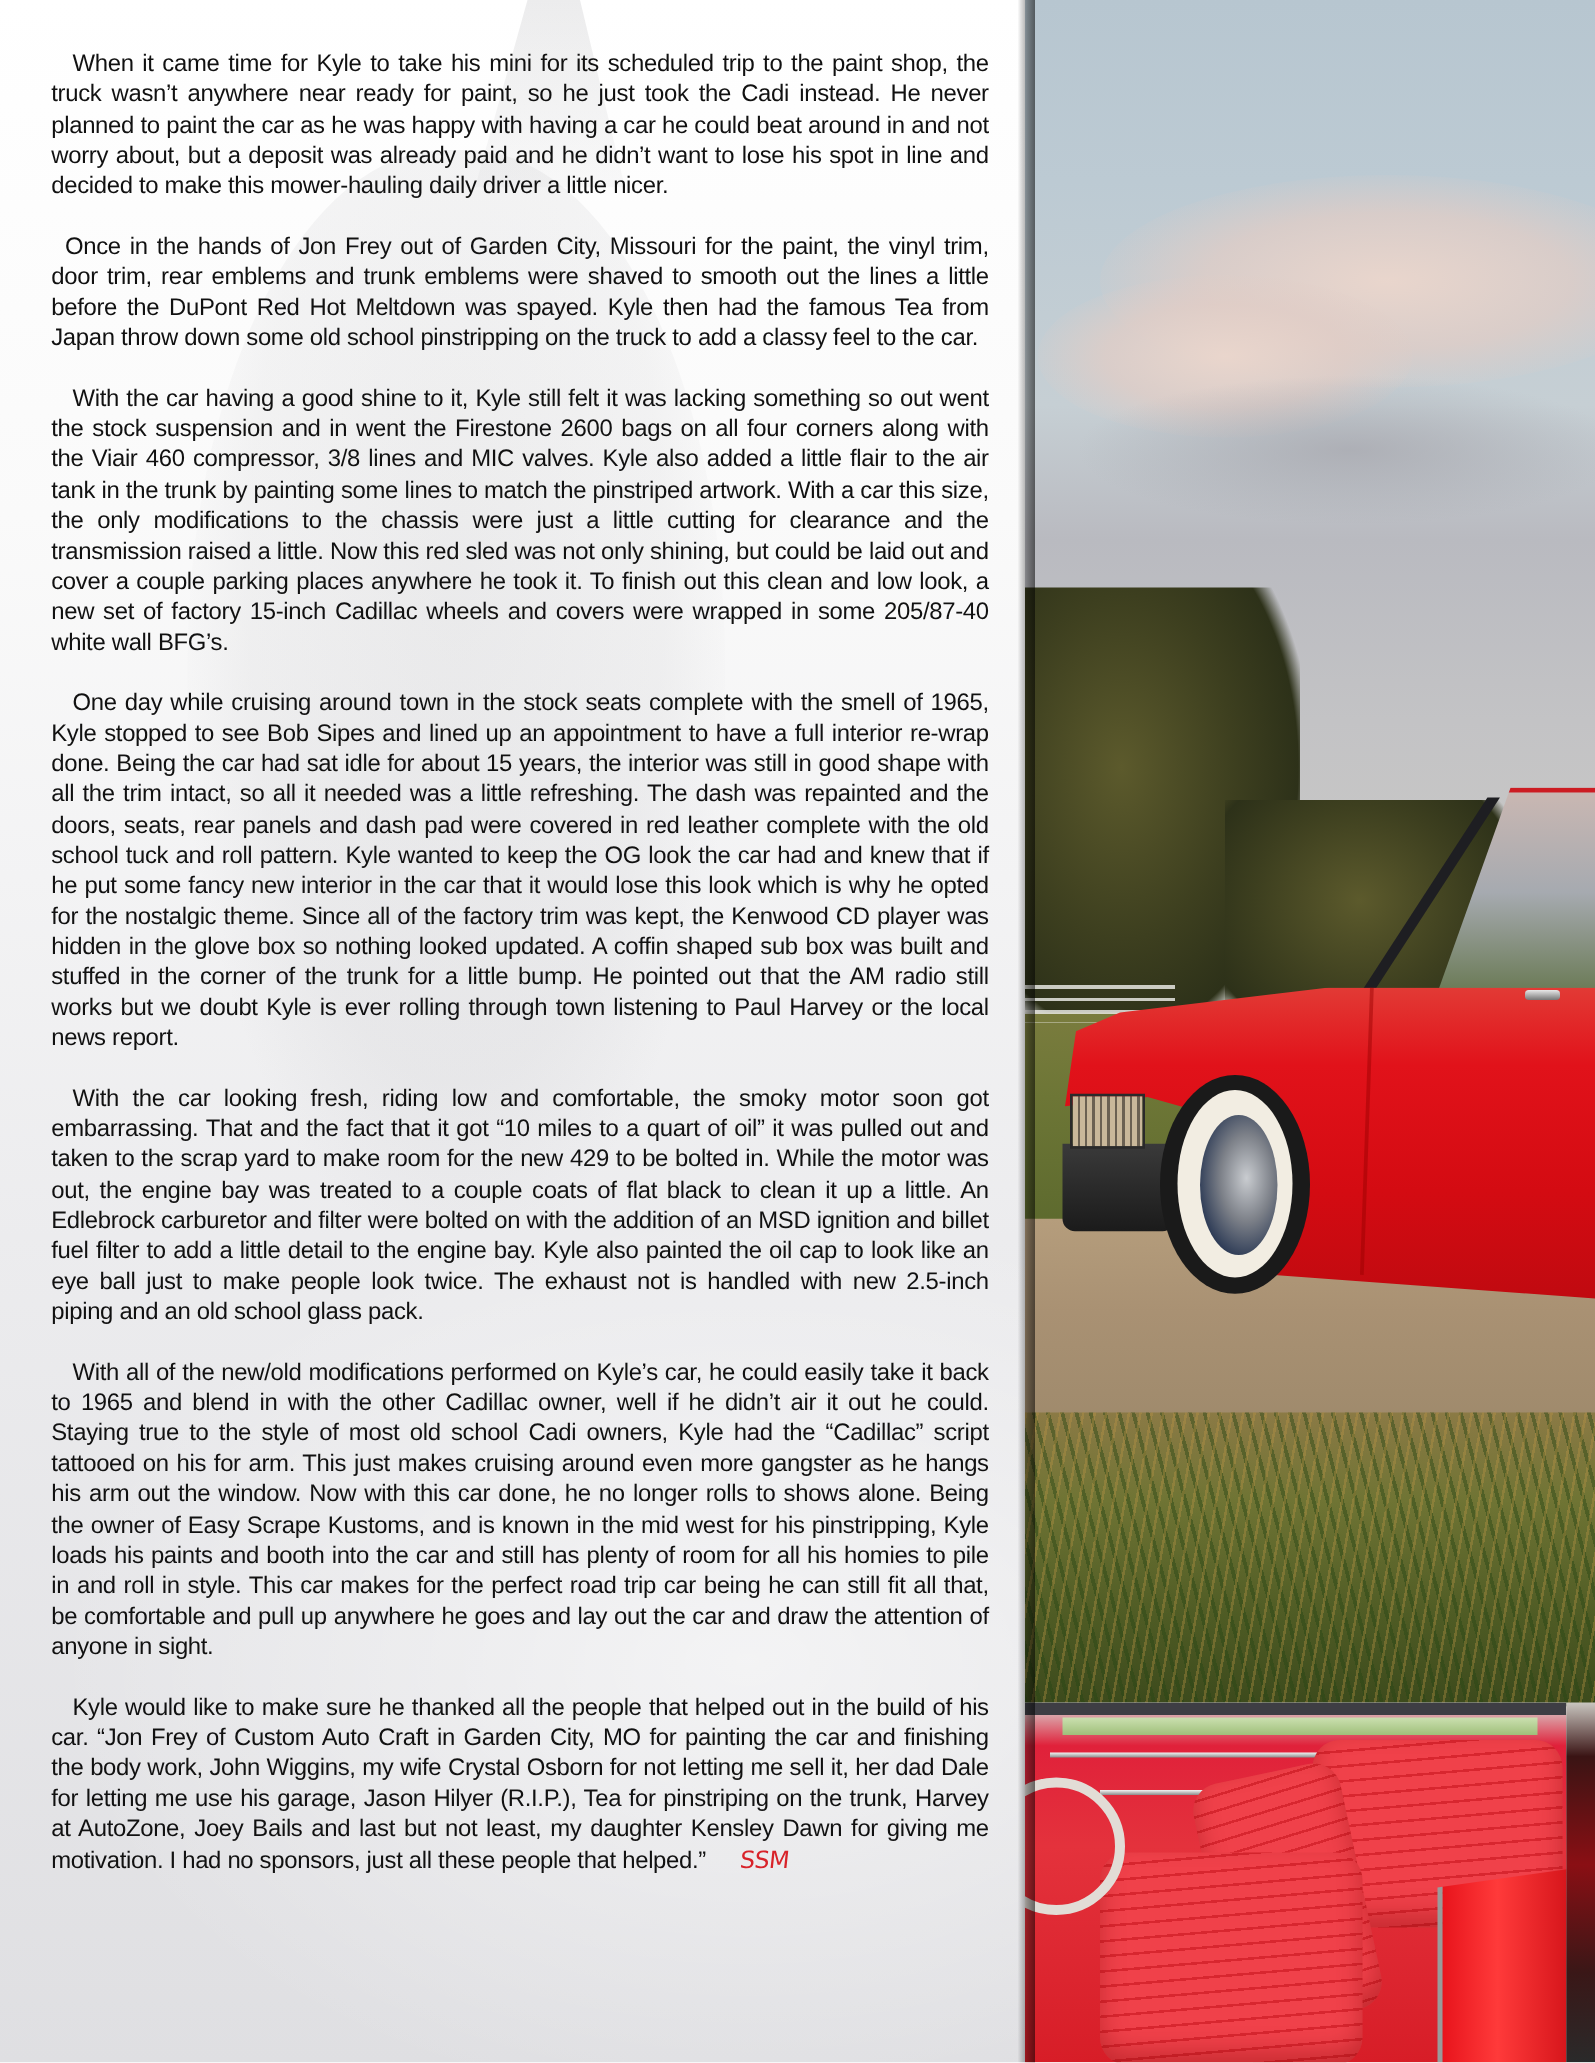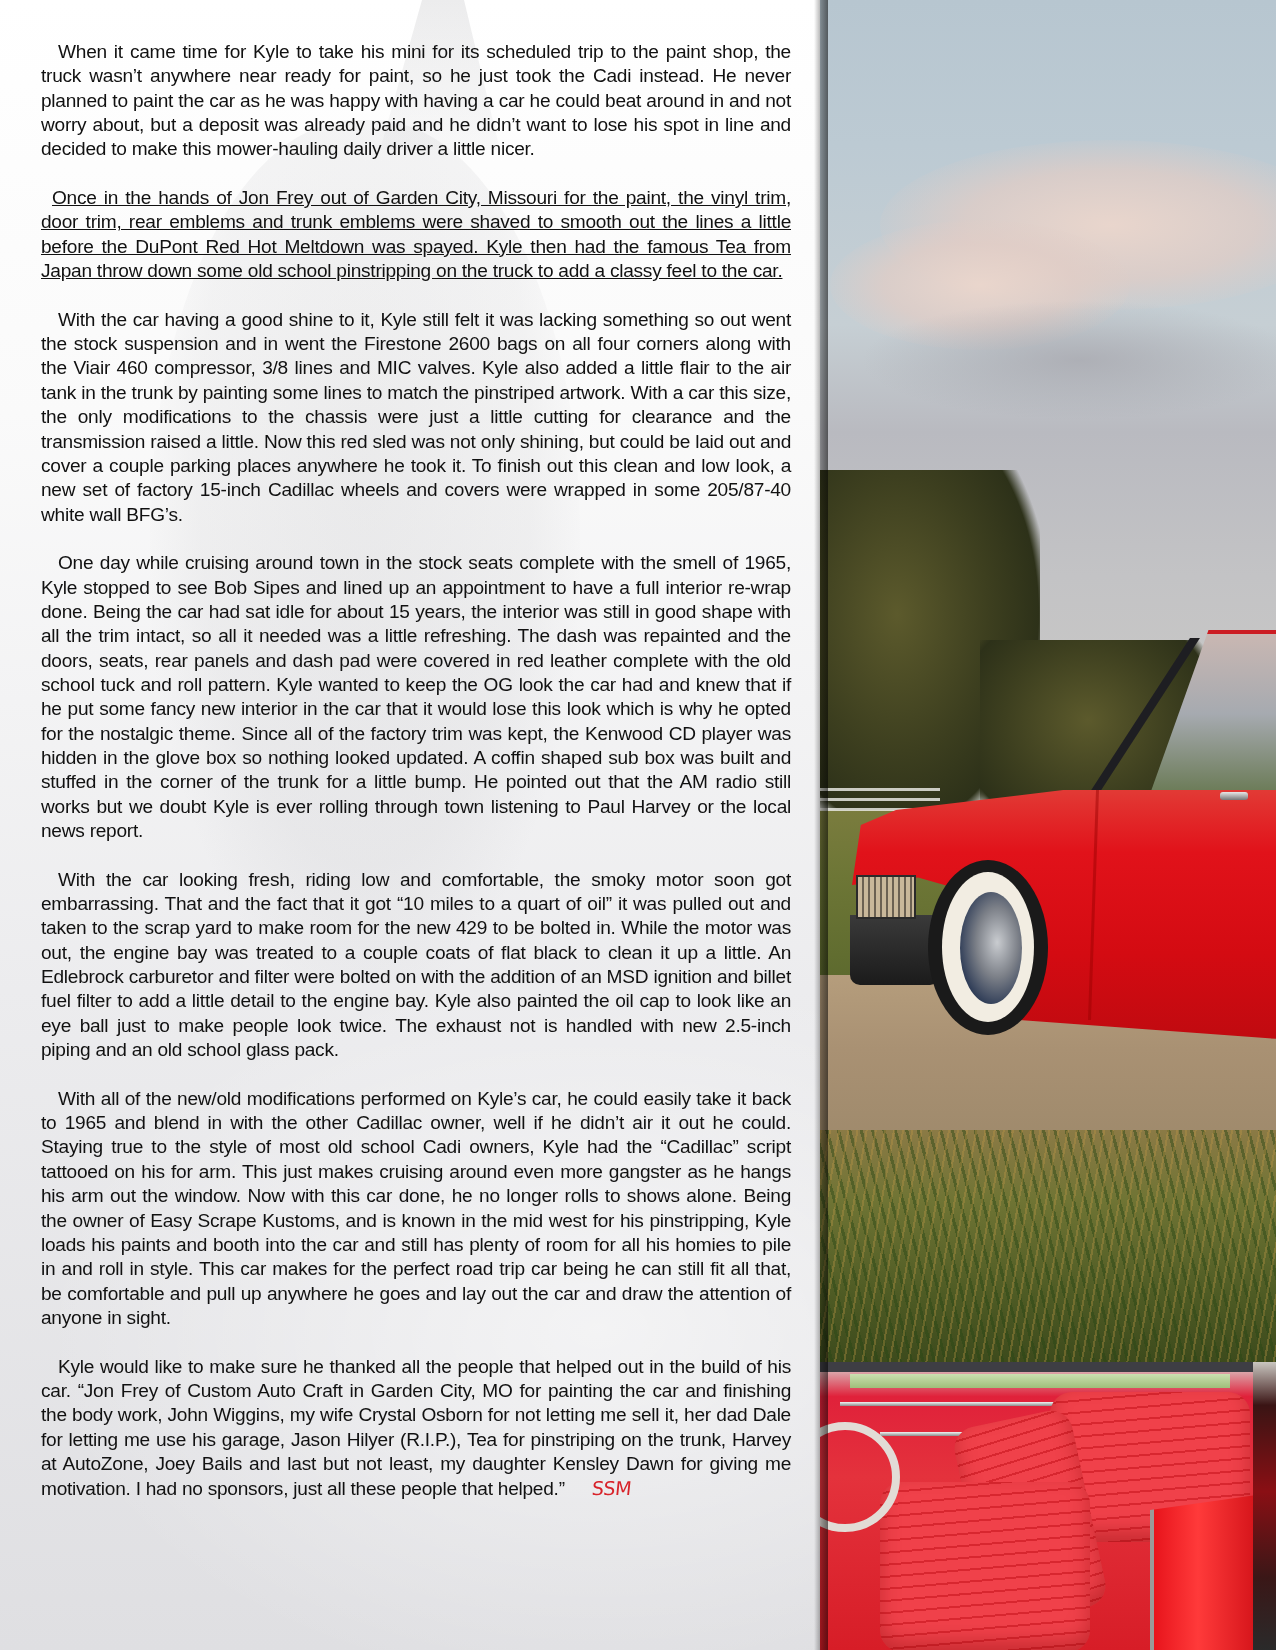--- a/index.html
+++ b/index.html
@@ -31,21 +31,21 @@
     left:-60px; top:900px; width:940px; height:780px;
     background:radial-gradient(ellipse at 70% 55%, rgba(255,255,255,0.55) 0%, rgba(255,255,255,0) 60%);
   }
   .article {
     position:absolute; left:41px; top:40px; width:750px;
     font-size:19.1px; line-height:24.35px; color:#111111;
     text-align:justify;
     letter-spacing:-0.25px;
   }
   .article p { margin:0 0 24.35px 0; text-indent:17px; }
-  .article p:nth-child(2) { text-indent:11px;text-decoration:underline; }
+  .article p:nth-child(2) { text-indent:11px; }
   .signoff {
     color:#d8232a; font-family:"DejaVu Sans", sans-serif;
     font-size:19px; letter-spacing:-0.5px; margin-left:10px;
     display:inline-block; transform:skewX(-6deg);
   }
 
   
   .photo-column {
     position:absolute; left:820px; top:0; width:456px; height:1650px; overflow:hidden;
   }

